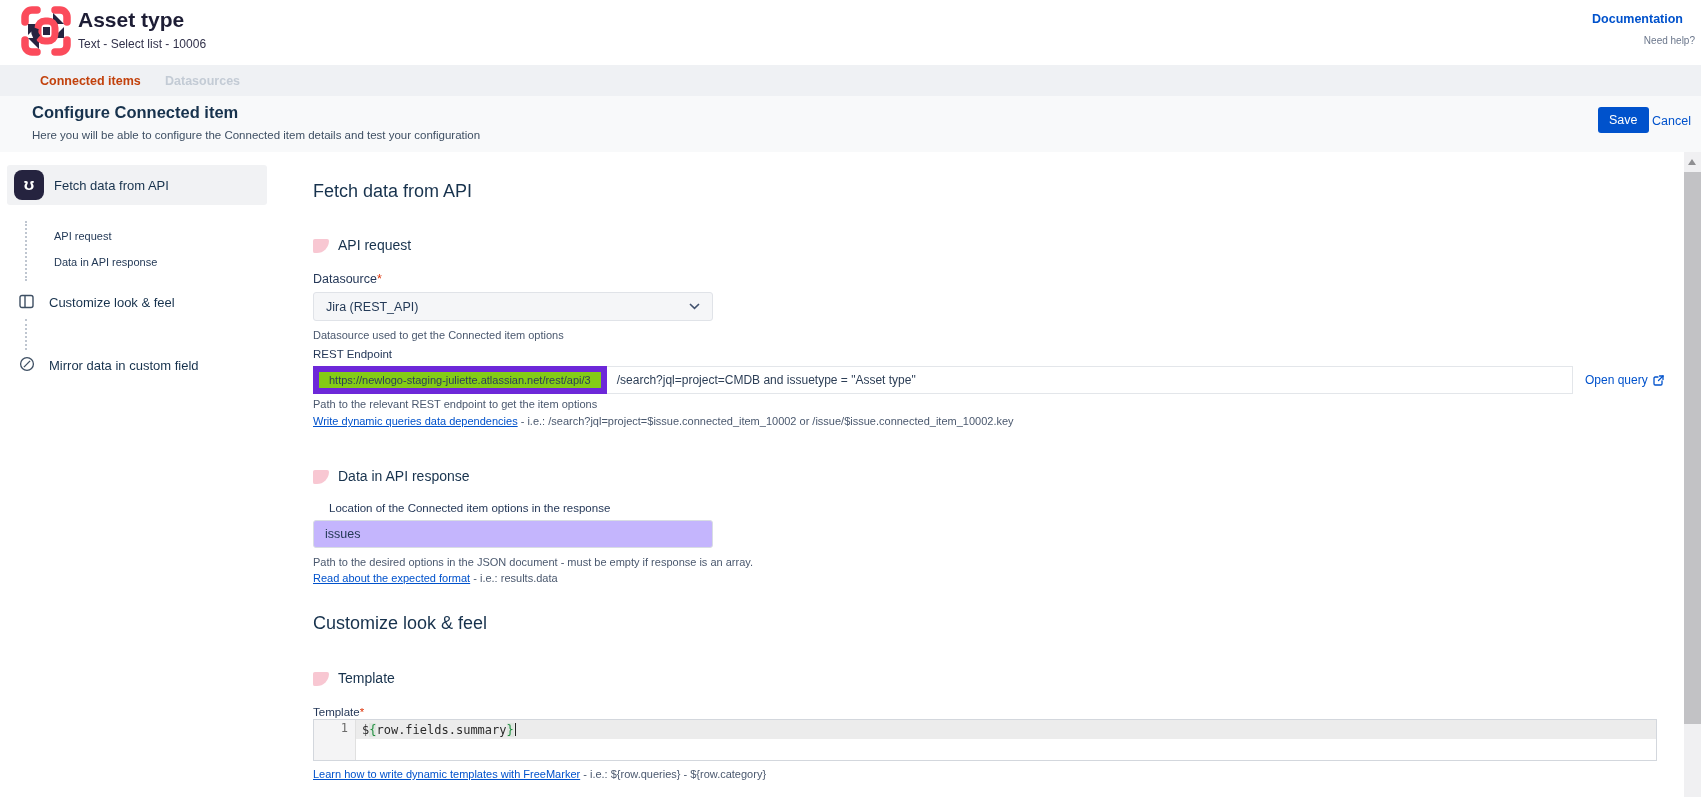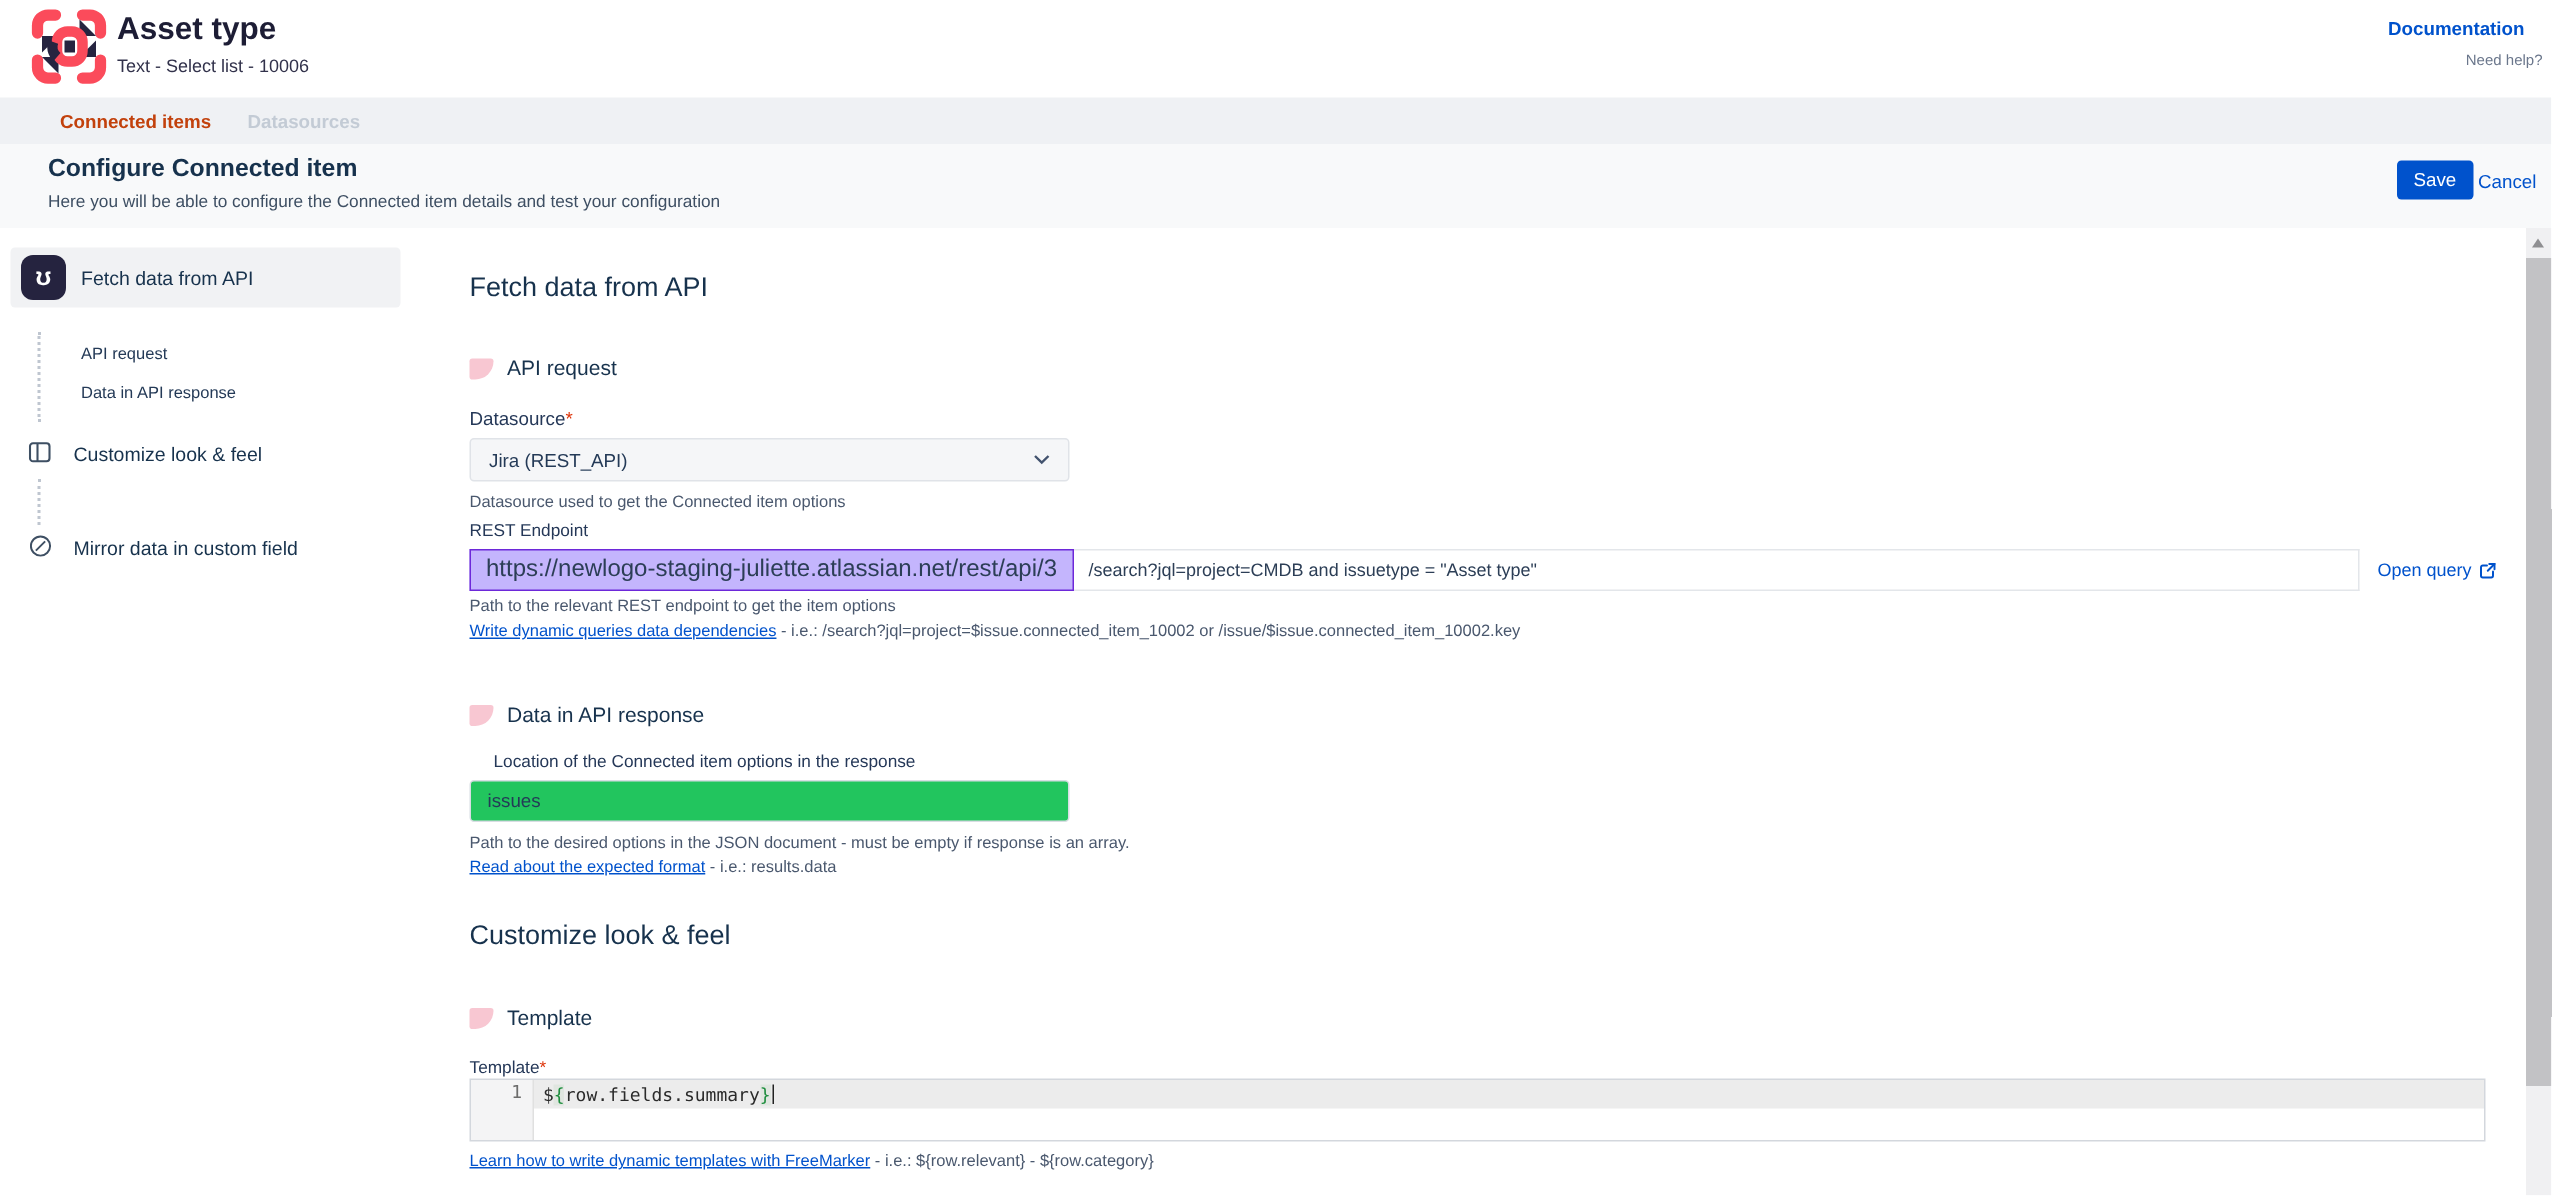--- a/index.html
+++ b/index.html
@@ -74,28 +74,28 @@
   .help1{top:329px;}
   .help2{top:398px;}
   .help3{top:556px;}
   .hint-line{position:absolute;left:313px;font-size:11px;color:#4a586e;}
   .dyn-line{top:415px;}
   .fmt-line{top:572px;}
   .fm-line{top:768px;}
   .inline-link{color:#0052cc;text-decoration:underline;cursor:pointer;}
 
   .ep-group{position:absolute;left:313px;top:366px;width:1260px;height:28px;display:flex;box-sizing:border-box;}
-  .ep-base{background:#c4b5fd;border:1px solid #6d28d9;padding:0 10px;display:flex;align-items:center;
-           font-size:16px;color:#2c3e56;white-space:nowrap;box-sizing:border-box;}
+  .ep-base{background:#84cc16;border:6px solid #6d28d9;padding:0 10px;display:flex;align-items:center;
+           font-size:11px;color:#2c3e56;white-space:nowrap;box-sizing:border-box;}
   .ep-path{flex:1;background:#fff;border:1px solid #e3e6ea;border-left:none;padding:0 10px;display:flex;
            align-items:center;font-size:12px;color:#2c3e56;box-sizing:border-box;}
   .open-query{position:absolute;left:1585px;top:373px;font-size:12px;color:#0052cc;cursor:pointer;
               display:flex;align-items:center;gap:4px;}
 
-  .input-box{position:absolute;left:313px;top:520px;width:400px;height:28px;background:#22c55e;
+  .input-box{position:absolute;left:313px;top:520px;width:400px;height:28px;background:#c4b5fd;
              border:1px solid #d8dde3;border-radius:3px;display:flex;align-items:center;
              padding:0 11px;box-sizing:border-box;font-size:12.5px;color:#243a57;}
 
   
   .editor{position:absolute;left:313px;top:719px;width:1344px;height:42px;border:1px solid #d3d7dd;
           background:#fff;display:flex;box-sizing:border-box;}
   .gutter{width:42px;background:#f4f4f5;border-right:1px solid #e0e0e0;box-sizing:border-box;
           font-family:"DejaVu Sans Mono",monospace;font-size:12px;color:#6c6c6c;text-align:right;
           padding:1px 7px 0 0;}
   .codearea{flex:1;}
@@ -241,21 +241,21 @@
       <div class="codeline1">
         <span>$</span>
           <span class="brace">{</span>
           <span>row.fields.summary</span>
           <span class="brace">}</span>
           <span class="cursor"></span>
       </div>
     </div>
   </div>
   <div class="hint-line fm-line">
-    <span class="inline-link">Learn how to write dynamic templates with FreeMarker</span><span> - i.e.: ${row.relevant} - ${row.category}</span>
+    <span class="inline-link">Learn how to write dynamic templates with FreeMarker</span><span> - i.e.: ${row.queries} - ${row.category}</span>
   </div>
 
   <div class="scroll-track">
     <div class="scroll-arrow"></div>
     <div class="scroll-thumb"></div>
   </div>
 
 </div>
 
 </body></html>

